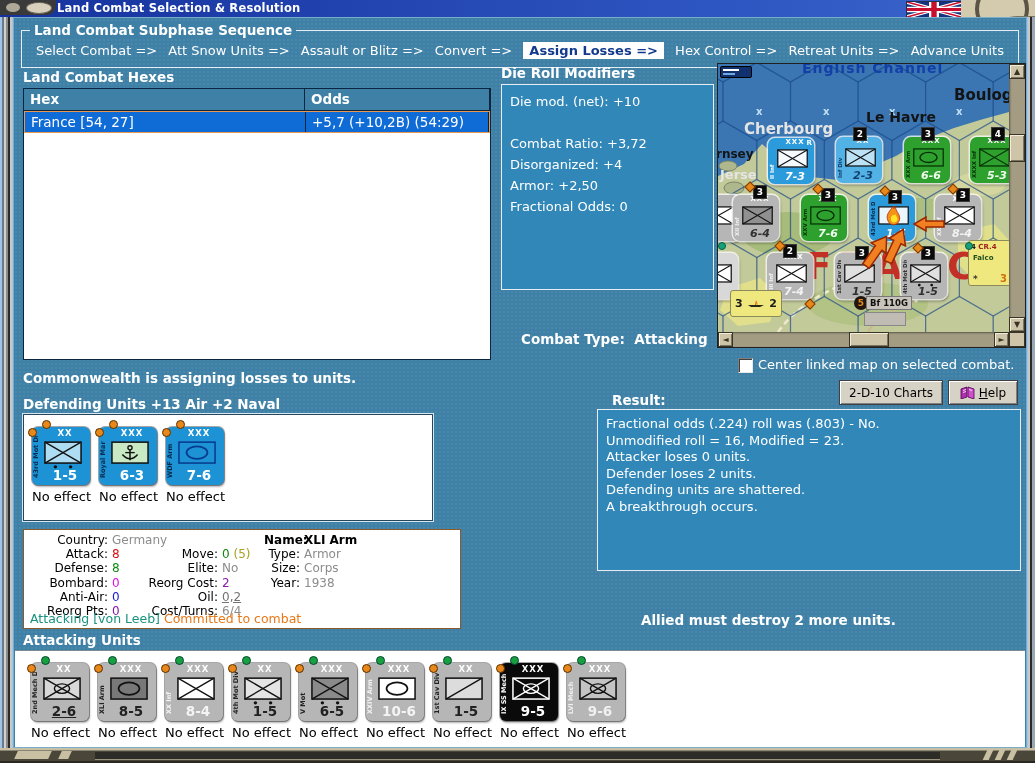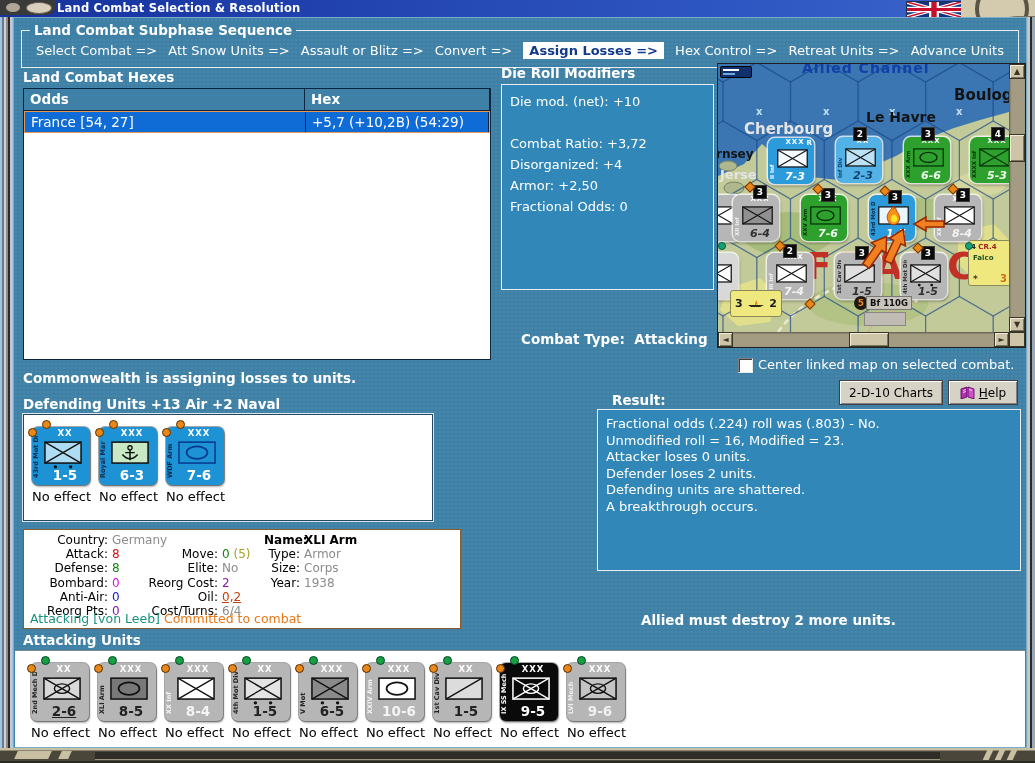--- a/index.html
+++ b/index.html
@@ -176,22 +176,22 @@
           <span class="step active">Assign Losses =&gt;</span>
           <span class="step">Hex Control =&gt;</span>
           <span class="step">Retreat Units =&gt;</span>
           <span class="step">Advance Units</span>
         </div>
     </div>
 
     <div class="hdr" style="left:9px;top:51px;">Land Combat Hexes</div>
     <div id="lch-table">
       <div class="t-row t-head">
+        <div class="t-cell">Hex</div>
         <div class="t-cell">Odds</div>
-        <div class="t-cell">Hex</div>
       </div>
       <div class="t-row t-sel">
         <div class="t-cell">France [54, 27]</div>
         <div class="t-cell">+5,7 (+10,2B) (54:29)</div>
       </div>
     </div>
 
     <div class="hdr" style="left:487px;top:47px;">Die Roll Modifiers</div>
     <div id="drm-panel" class="bluepanel">
       <div id="die-lines">
@@ -257,21 +257,21 @@
               <polygon points="309.0,232.5 275.2,252.0 241.4,232.5 241.4,193.5 275.2,174.0 309.0,193.5 " fill="none" stroke="rgba(25,70,135,0.42)" stroke-width="1.2"></polygon>
               <polygon points="5.0,291.0 -28.8,310.5 -62.5,291.0 -62.5,252.0 -28.8,232.5 5.0,252.0 " fill="none" stroke="rgba(25,70,135,0.42)" stroke-width="1.2"></polygon>
               <polygon points="72.5,291.0 38.8,310.5 5.0,291.0 5.0,252.0 38.8,232.5 72.5,252.0 " fill="none" stroke="rgba(25,70,135,0.42)" stroke-width="1.2"></polygon>
               <polygon points="140.1,291.0 106.3,310.5 72.5,291.0 72.5,252.0 106.3,232.5 140.1,252.0 " fill="none" stroke="rgba(25,70,135,0.42)" stroke-width="1.2"></polygon>
               <polygon points="207.6,291.0 173.9,310.5 140.1,291.0 140.1,252.0 173.9,232.5 207.6,252.0 " fill="none" stroke="rgba(25,70,135,0.42)" stroke-width="1.2"></polygon>
               <polygon points="275.2,291.0 241.4,310.5 207.6,291.0 207.6,252.0 241.4,232.5 275.2,252.0 " fill="none" stroke="rgba(25,70,135,0.42)" stroke-width="1.2"></polygon>
               <polygon points="342.7,291.0 309.0,310.5 275.2,291.0 275.2,252.0 309.0,232.5 342.7,252.0 " fill="none" stroke="rgba(25,70,135,0.42)" stroke-width="1.2"></polygon>
             </g>
         </svg>
         <div id="map-mini"></div>
-        <span id="sea-label">Allied Channel</span>
+        <span id="sea-label">English Channel</span>
         <div id="map-labels">
             <span class="map-label" style="position: absolute; left: 236px; top: 24px; font-size: 15px; color: rgb(20, 20, 20); font-weight: bold; z-index: 2;">Boulog</span>
             <span class="map-label" style="position: absolute; left: 26px; top: 58px; font-size: 15px; color: #e5e5e5; font-weight: bold; z-index: 2;">Cherbourg</span>
             <span class="map-label" style="position: absolute; left: 148px; top: 46px; font-size: 14px; color: rgb(20, 20, 20); font-weight: bold; z-index: 2;">Le Havre</span>
             <span class="map-label" style="position: absolute; left: -2px; top: 84px; font-size: 12px; color: rgb(20, 20, 20); font-weight: bold; z-index: 2;">rnsey</span>
             <span class="map-label" style="position: absolute; left: 2px; top: 104px; font-size: 13px; color: #e5e5e5; font-weight: bold; z-index: 2;">Jerse</span>
             <span class="map-label" style="position: absolute; left: -2px; top: 196px; font-size: 11px; color: rgb(20, 56, 20); font-weight: bold; z-index: 2;">6)3</span>
             <span class="map-label" style="position: absolute; left: 88px; top: 184px; font-size: 37px; color: rgb(194, 48, 38); font-weight: bold; letter-spacing: 7px; z-index: 1;">FRANCE</span>
           </div>
         <div id="map-marks">
@@ -585,21 +585,21 @@
           <span class="dcell dval" style="color: rgb(140, 140, 140);">Corps</span>
           <span class="dcell dlabel" style="color: rgb(0, 0, 0);">Bombard:</span>
           <span class="dcell dval" style="color: rgb(224, 16, 224);">0</span>
           <span class="dcell dlabel" style="color: rgb(0, 0, 0);">Reorg Cost:</span>
           <span class="dcell dval" style="color: rgb(136, 24, 168);">2</span>
           <span class="dcell dlabel" style="color: rgb(0, 0, 0);">Year:</span>
           <span class="dcell dval" style="color: rgb(140, 140, 140);">1938</span>
           <span class="dcell dlabel" style="color: rgb(0, 0, 0);">Anti-Air:</span>
           <span class="dcell dval" style="color: rgb(24, 24, 212);">0</span>
           <span class="dcell dlabel" style="color: rgb(0, 0, 0);">Oil:</span>
-          <span class="dcell dval" style="color: #c2410c; text-decoration: underline;">0,2</span>
+          <span class="dcell dval" style="color: #737373; text-decoration: underline;">0,2</span>
           <span class="dcell dlabel" style="color: rgb(0, 0, 0);"></span>
           <span class="dcell dval" style="color: rgb(0, 0, 0);"></span>
           <span class="dcell dlabel" style="color: rgb(0, 0, 0);">Reorg Pts:</span>
           <span class="dcell dval" style="color: rgb(136, 24, 168);">0</span>
           <span class="dcell dlabel" style="color: rgb(0, 0, 0);">Cost/Turns:</span>
           <span class="dcell dval" style="color: rgb(140, 140, 140);">6/4</span>
           <span class="dcell dlabel" style="color: rgb(0, 0, 0);"></span>
           <span class="dcell dval" style="color: rgb(0, 0, 0);"></span>
         </div>
       <div id="detail-status"><span style="color: rgb(24, 146, 126);">Attacking [von Leeb]</span><span style="color: rgb(232, 120, 24);"> Committed to combat</span></div>

